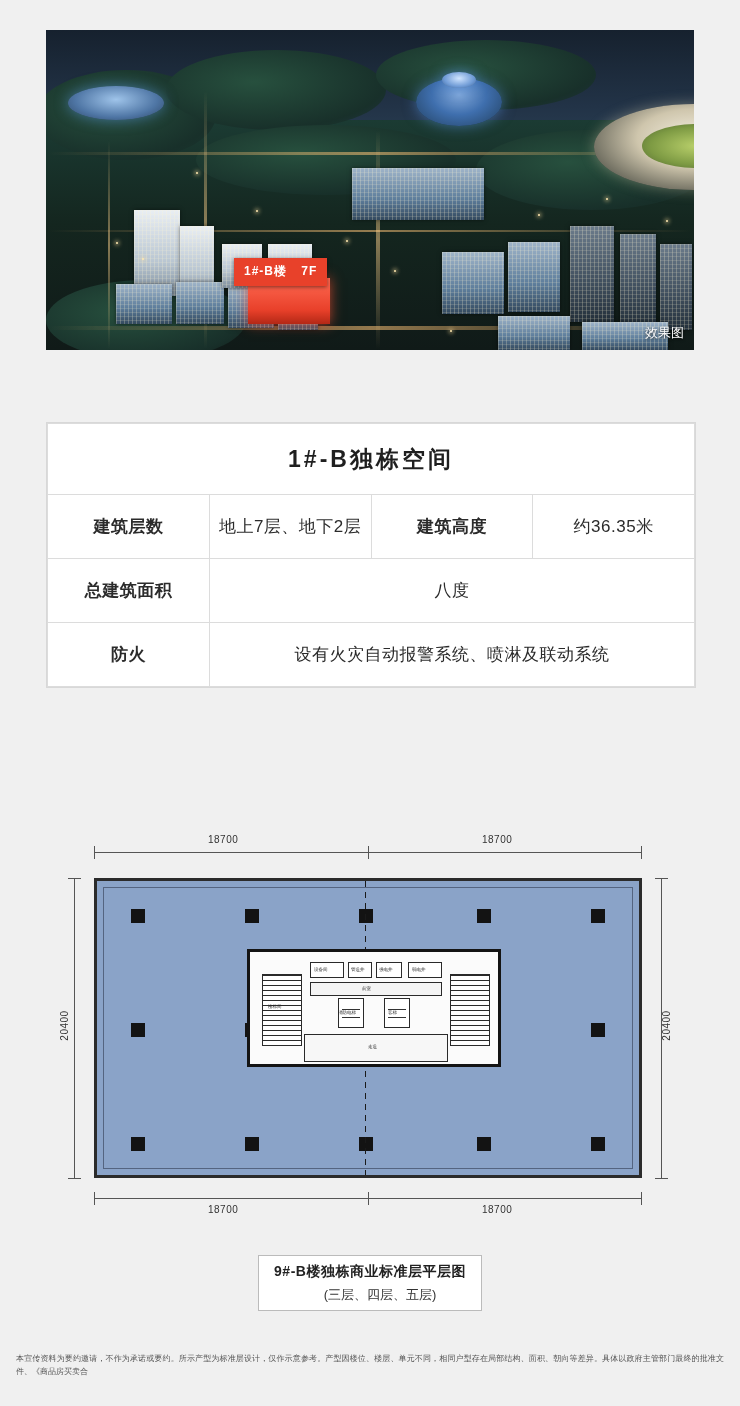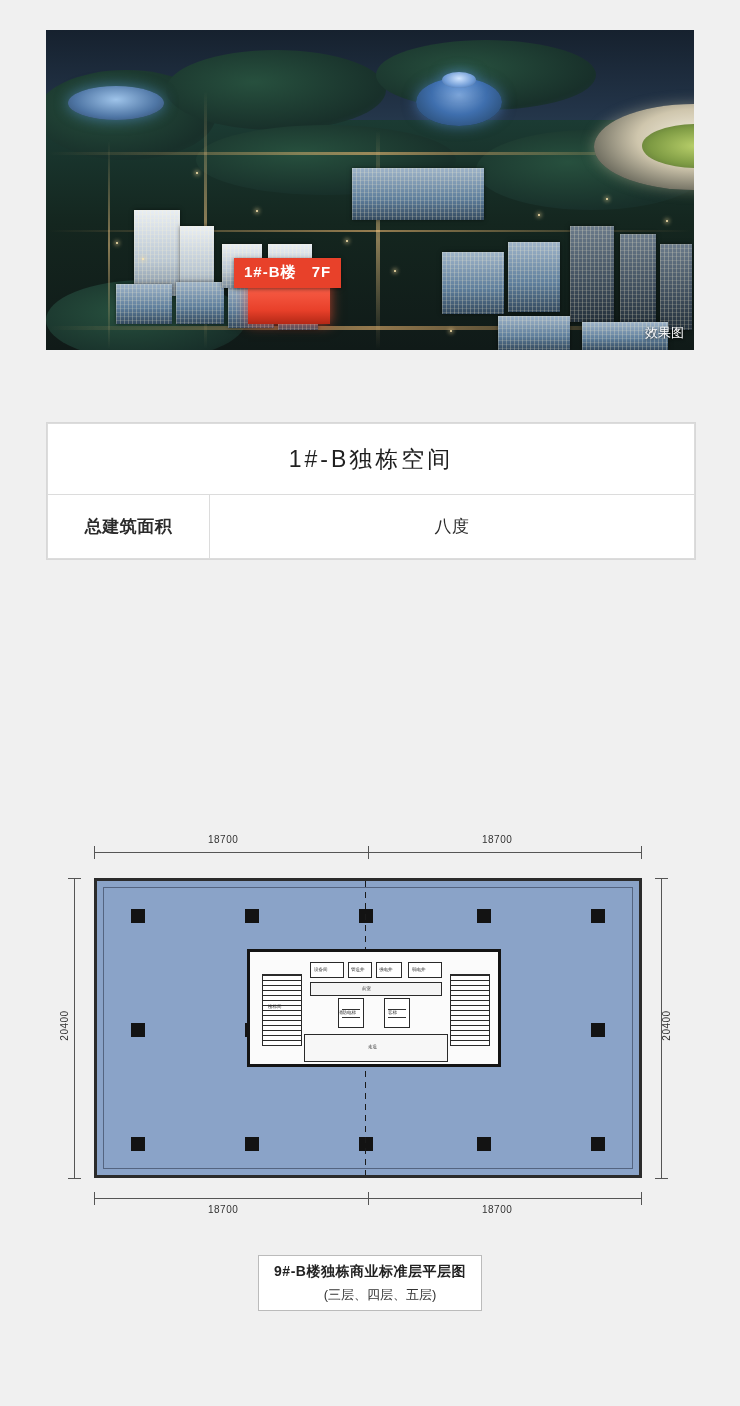--- a/index.html
+++ b/index.html
@@ -100,21 +100,21 @@
       repeating-linear-gradient(90deg, rgba(255,245,210,0.35) 0 1px, rgba(0,0,0,0) 1px 4px),
       repeating-linear-gradient(180deg, rgba(255,245,210,0.22) 0 1px, rgba(0,0,0,0) 1px 4px);
     opacity: 0.7;
   }
   .hero-tag {
     position: absolute;
     left: 188px;
     top: 228px;
     background: #e8412a;
     color: #fff;
-    font-size: 15px;
+    font-size: 12px;
     font-weight: bold;
     padding: 5px 10px 6px 10px;
     letter-spacing: 1px;
     white-space: nowrap;
     box-shadow: 0 1px 4px rgba(0,0,0,0.5);
   }
   .hero-tag .floors {
     margin-left: 10px;
   }
   .hero-caption {
@@ -145,21 +145,21 @@
     text-align: center;
     vertical-align: middle;
     font-size: 17px;
     color: #2b2b2b;
     height: 55px;
     padding: 4px 6px;
     letter-spacing: 0.5px;
   }
   table.spec td.title {
     font-size: 23px;
-    font-weight: normal;
+    font-weight: bold;
     letter-spacing: 3px;
     height: 62px;
     color: #1f1f1f;
   }
   table.spec td.label {
     font-weight: bold;
     color: #2b2b2b;
   }
 
   
@@ -388,22 +388,32 @@
   <div class="hero-caption">效果图</div>
 </div>
 
 <div class="spec-wrap">
   <table class="spec">
     <tbody>
         <tr>
       <td class="title" colspan="4">1#-B独栋空间</td>
     </tr>
     <tr>
+      <td class="label">建筑层数</td>
+      <td>地上7层、地下2层</td>
+      <td class="label">建筑高度</td>
+      <td>约36.35米</td>
+    </tr>
+    <tr>
       <td class="label">总建筑面积</td>
       <td colspan="3">八度</td>
+    </tr>
+    <tr>
+      <td class="label">防火</td>
+      <td colspan="3">设有火灾自动报警系统、喷淋及联动系统</td>
     </tr>
   </tbody>
     </table>
 </div>
 
 <div class="plan-wrap">
 
   <div class="dim-line" style="left:48px; top:32px; width:548px; height:1px;"></div>
   <div class="dim-line" style="left:48px; top:26px; width:1px; height:13px;"></div>
   <div class="dim-line" style="left:322px; top:26px; width:1px; height:13px;"></div>
@@ -479,13 +489,14 @@
     </div>
   </div>
 </div>
 
 <div class="plan-caption">
   <div class="l1">9#-B楼独栋商业标准层平层图</div>
   <div class="l2">(三层、四层、五层)</div>
 </div>
 
 <div class="disclaimer">
+  <div>本宣传资料为要约邀请，不作为承诺或要约。所示产型为标准层设计，仅作示意参考。产型因楼位、楼层、单元不同，相同户型存在局部结构、面积、朝向等差异。具体以政府主管部门最终的批准文件、《商品房买卖合</div>
 </div>
 
 </body></html>

